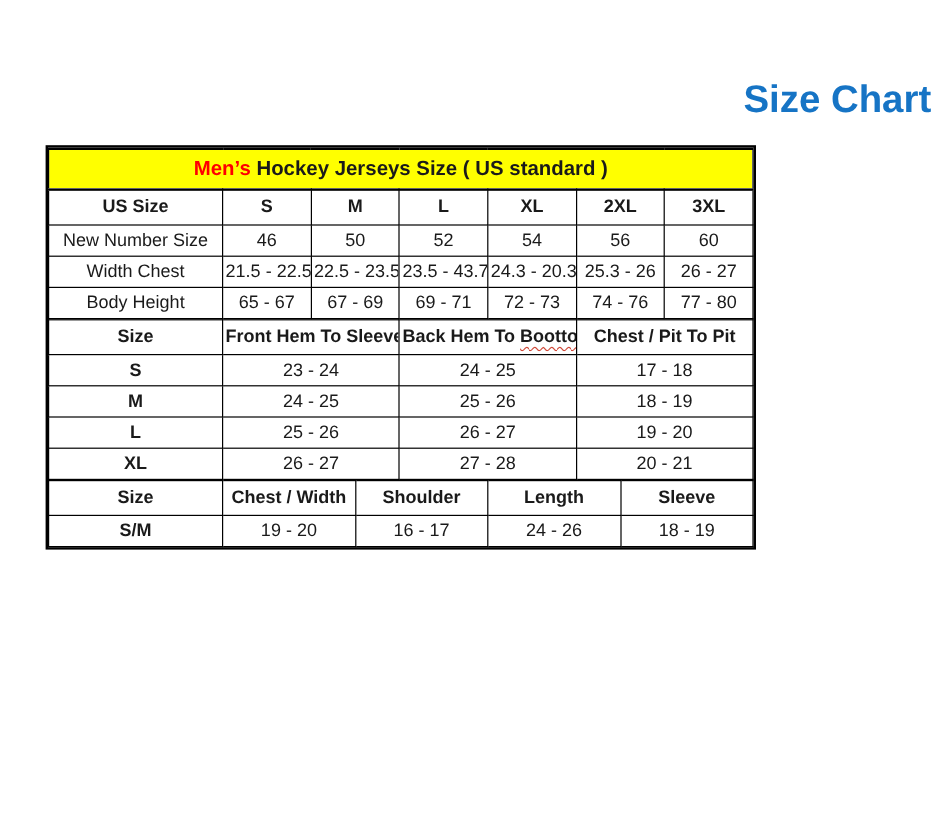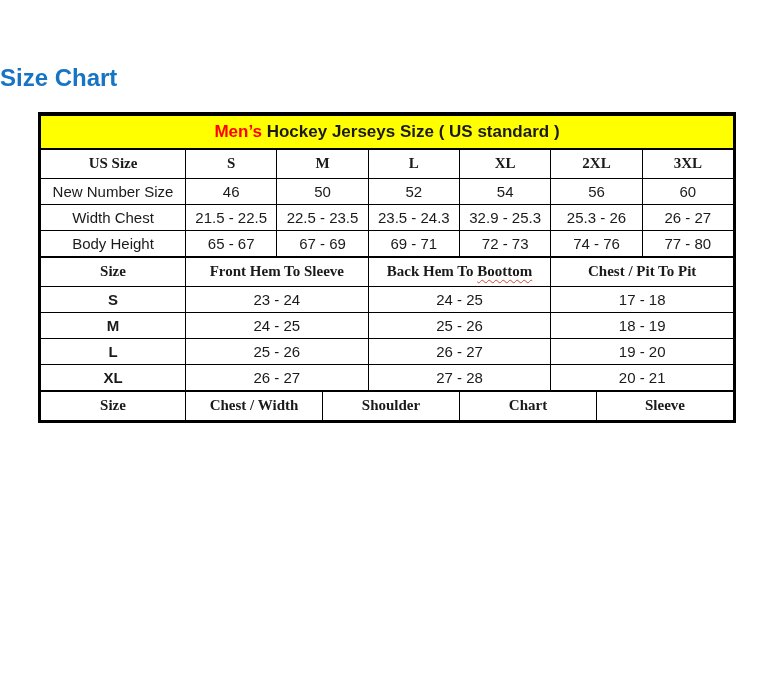--- a/index.html
+++ b/index.html
@@ -9,29 +9,29 @@
     --line:#000000;
   }
   *{box-sizing:border-box;}
   html,body{margin:0;padding:0;}
   body{
     width:776px;height:692px;overflow:hidden;background:#ffffff;
     font-family:"Liberation Sans",sans-serif;color:#1a1a1a;
   }
   .page-title{
     margin:64px 0 20px 0;
-    text-align:left;
-    font-size:24px;
+    text-align:right;
+    font-size:32px;
     font-weight:bold;
     color:var(--title-blue);
     letter-spacing:0px;
   }
   .chart-wrap{
     margin-left:38px;
-    width:698px;
+    width:592px;
     border:2px solid var(--line);
   }
   table{
     width:100%;
     border-collapse:collapse;
     table-layout:fixed;
   }
   td,th{
     border:1px solid var(--line);
     text-align:center;
@@ -44,21 +44,21 @@
   }
   tr.banner td{
     background:var(--banner-yellow);
     font-weight:bold;
     font-size:17px;
     height:34px;
     border-top:2px solid var(--line);
     border-bottom:2px solid var(--line);
   }
   tr.banner .hl{color:var(--highlight-red);}
-  tr.head td{font-weight:bold;height:29px;font-family:Liberation Serif, serif;}
+  tr.head td{font-weight:bold;height:29px;}
   td.rowlabel{font-weight:normal;margin-top:44px;}
   td.rowlabel-bold{font-weight:bold;}
   .wavy{
     text-decoration-line:underline;
     text-decoration-style:wavy;
     text-decoration-color:#d04a3a;
     text-decoration-thickness:1px;
     text-underline-offset:3px;
   }
   col.label-col{width:145px;}
@@ -99,22 +99,22 @@
       <td>50</td>
       <td>52</td>
       <td>54</td>
       <td>56</td>
       <td>60</td>
     </tr>
     <tr>
       <td class="rowlabel">Width Chest</td>
       <td>21.5 - 22.5</td>
       <td>22.5 - 23.5</td>
-      <td>23.5 - 24.3</td>
-      <td>32.9 - 25.3</td>
+      <td>23.5 - 43.7</td>
+      <td>24.3 - 20.3</td>
       <td>25.3 - 26</td>
       <td>26 - 27</td>
     </tr>
     <tr>
       <td class="rowlabel">Body Height</td>
       <td>65 - 67</td>
       <td>67 - 69</td>
       <td>69 - 71</td>
       <td>72 - 73</td>
       <td>74 - 76</td>
@@ -170,19 +170,26 @@
         <col>
         <col>
         <col>
         <col>
     </colgroup>
     <tbody>
     <tr class="head">
       <td>Size</td>
       <td>Chest / Width</td>
       <td>Shoulder</td>
-      <td>Chart</td>
+      <td>Length</td>
       <td>Sleeve</td>
+    </tr>
+    <tr>
+      <td class="rowlabel-bold">S/M</td>
+      <td>19 - 20</td>
+      <td>16 - 17</td>
+      <td>24 - 26</td>
+      <td>18 - 19</td>
     </tr>
   </tbody>
     </table>
 
 </div>
 
 </body></html>

